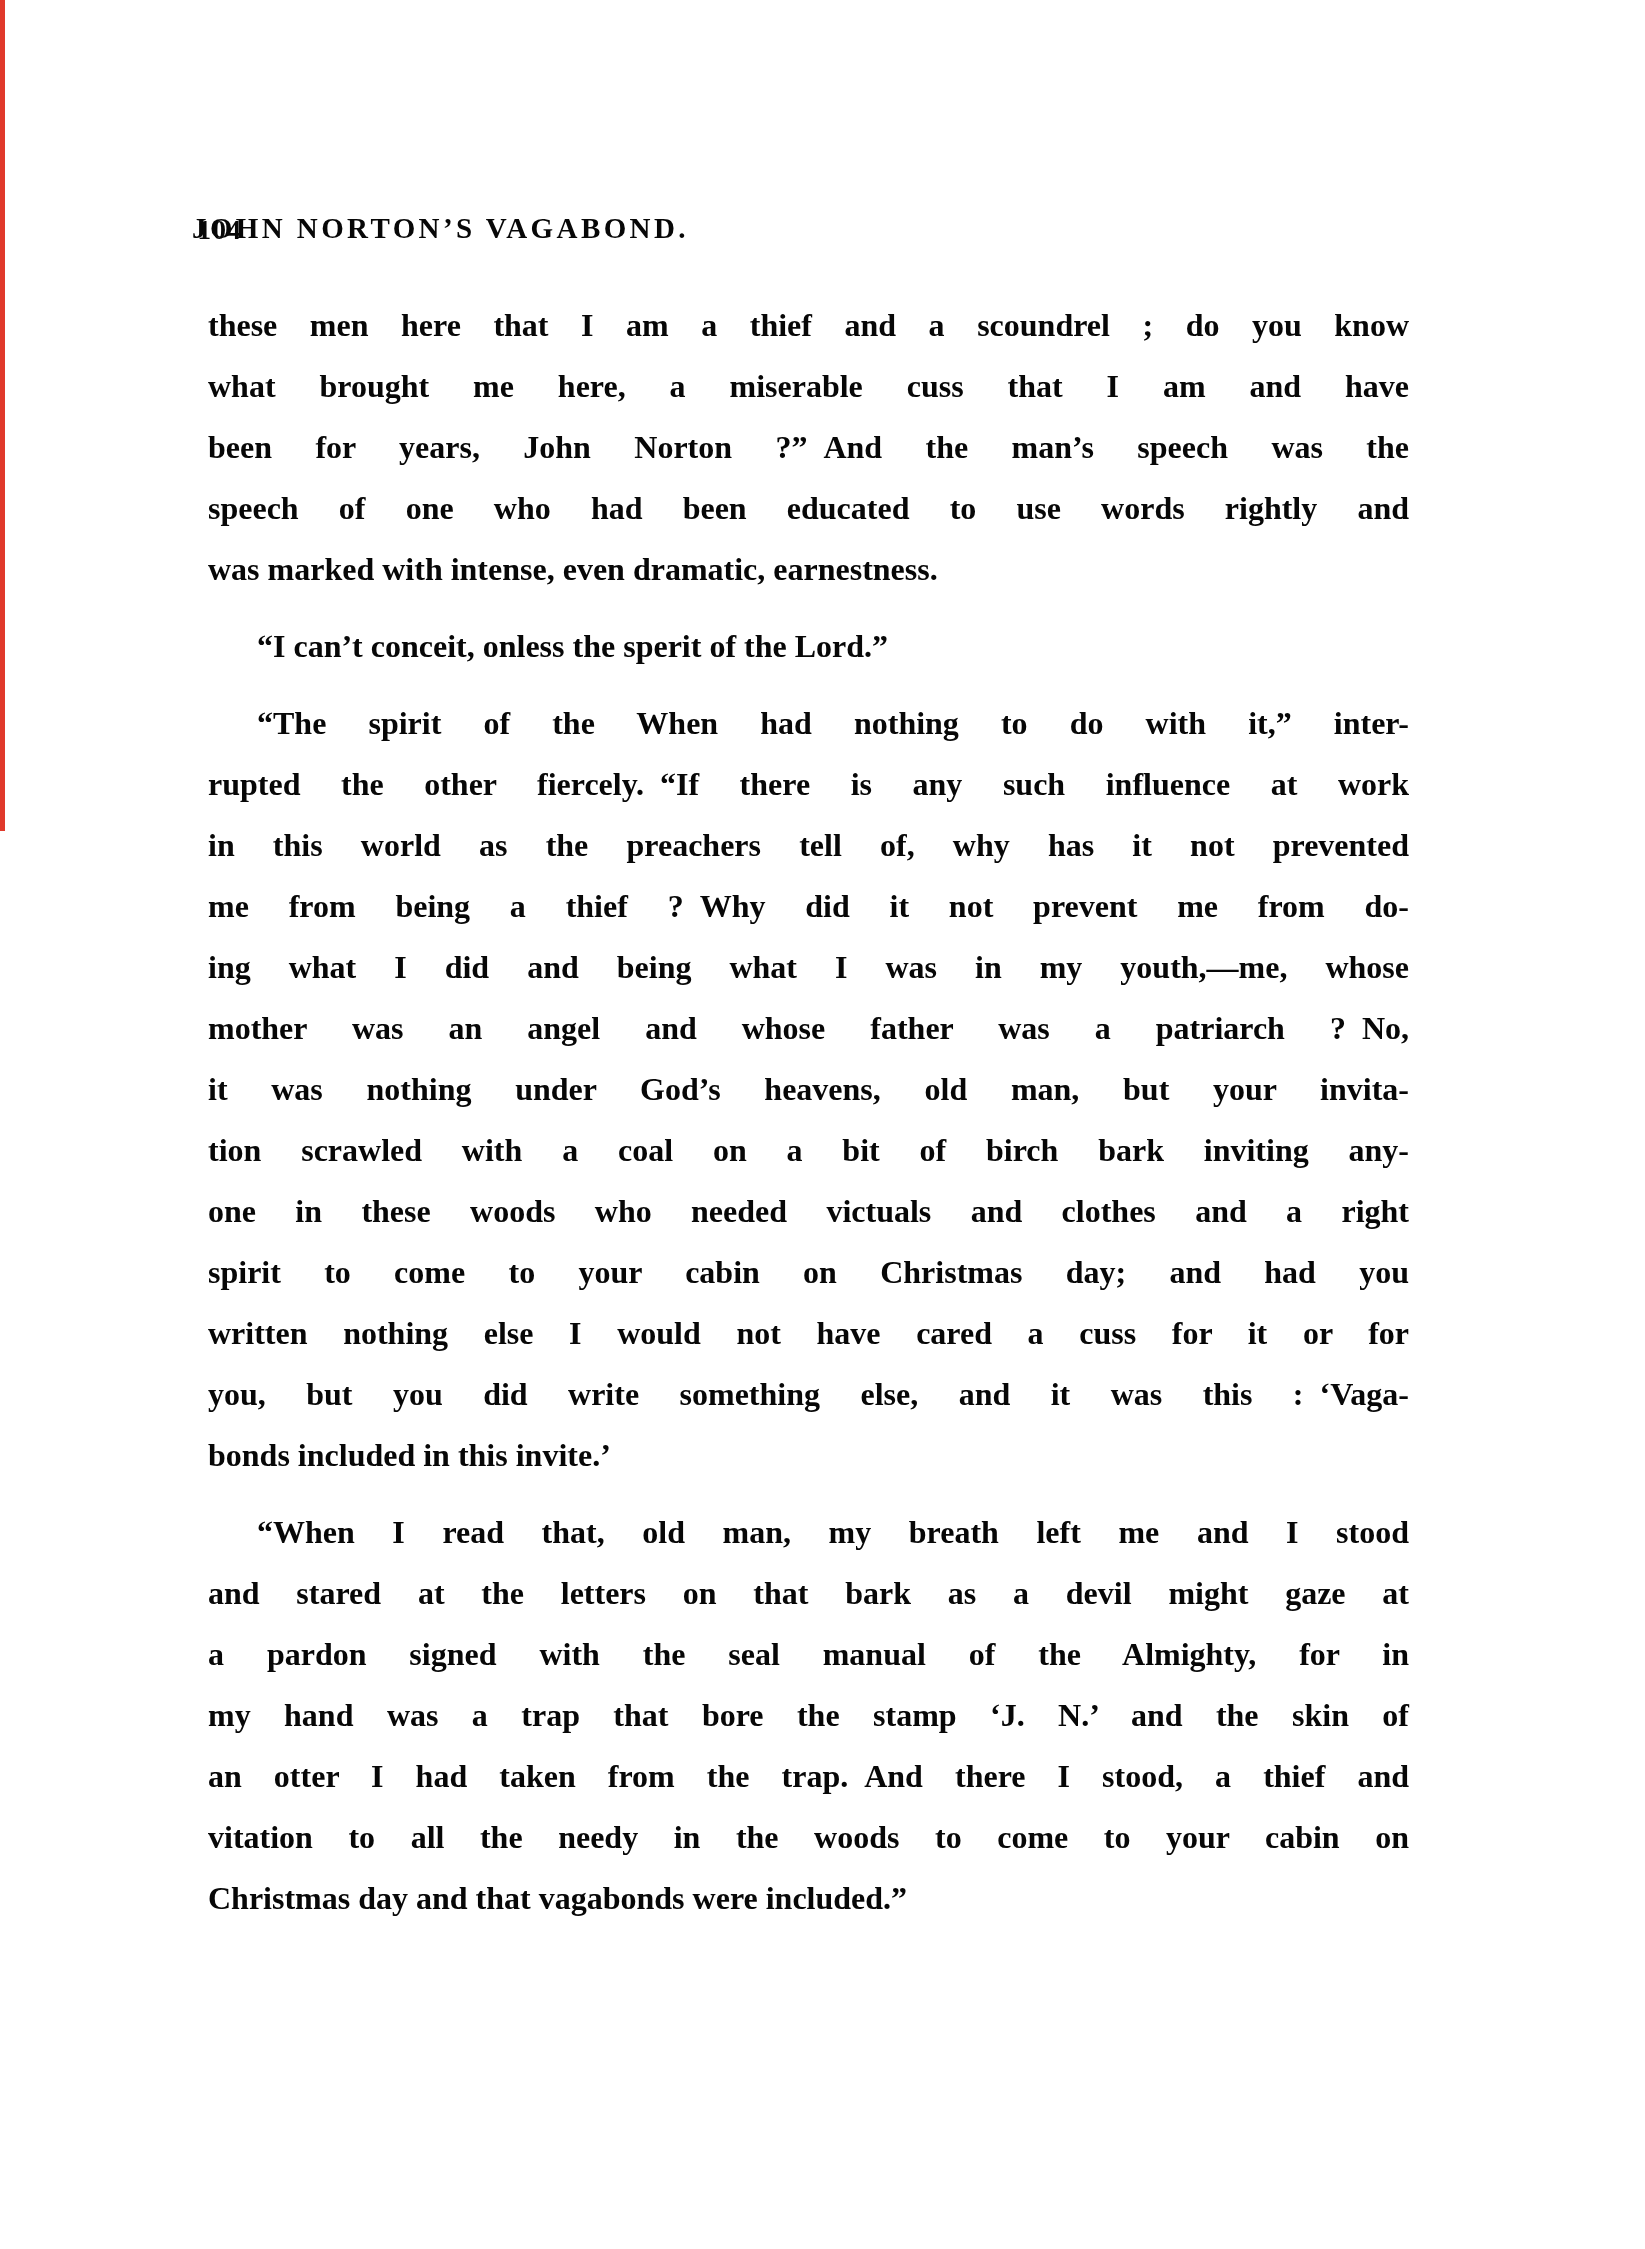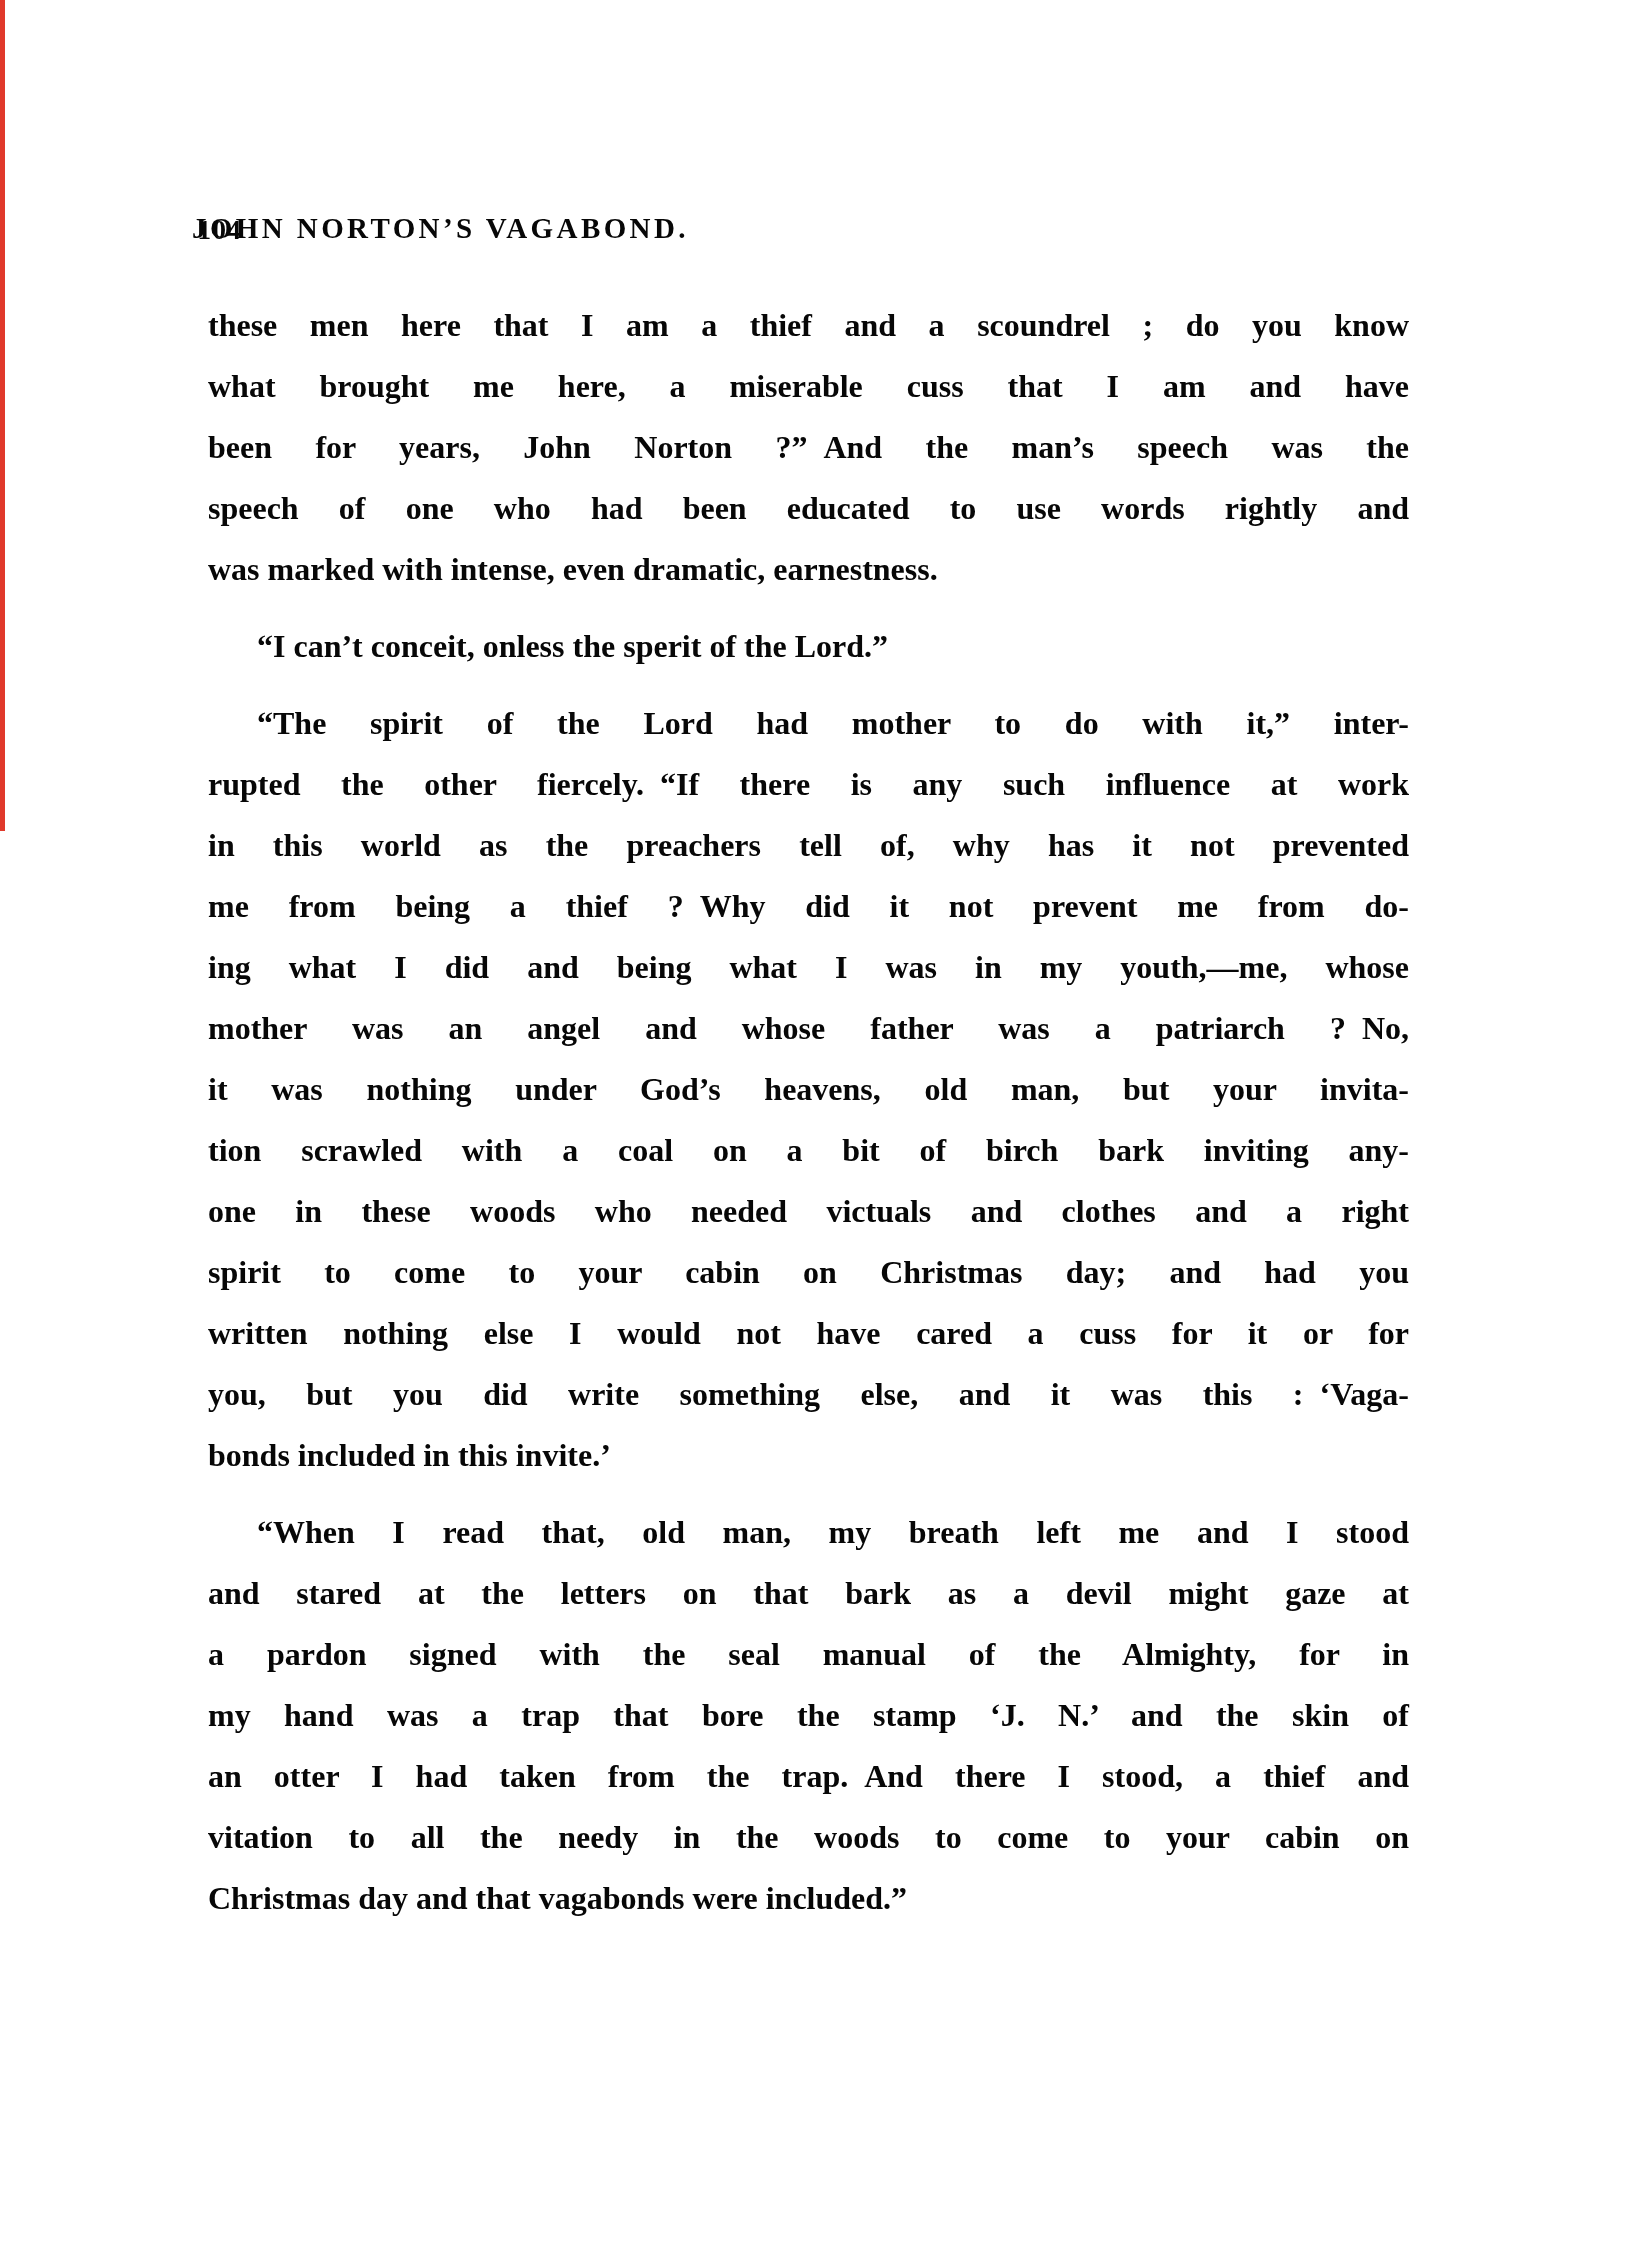--- a/index.html
+++ b/index.html
@@ -85,21 +85,21 @@
         <div class="line">these men here that I am a thief and a scoundrel ; do you know</div>
         <div class="line">what brought me here, a miserable cuss that I am and have</div>
         <div class="line">been for years, John Norton ?” And the man’s speech was the</div>
         <div class="line">speech of one who had been educated to use words rightly and</div>
         <div class="line last">was marked with intense, even dramatic, earnestness.</div>
       </div>
       <div class="para">
         <div class="line indent last">“I can’t conceit, onless the sperit of the Lord.”</div>
       </div>
       <div class="para">
-        <div class="line indent">“The spirit of the Lord had mother to do with it,” inter-</div>
+        <div class="line indent">“The spirit of the When had nothing to do with it,” inter-</div>
         <div class="line">rupted the other fiercely. “If there is any such influence at work</div>
         <div class="line">in this world as the preachers tell of, why has it not prevented</div>
         <div class="line">me from being a thief ? Why did it not prevent me from do-</div>
         <div class="line">ing what I did and being what I was in my youth,—me, whose</div>
         <div class="line">mother was an angel and whose father was a patriarch ? No,</div>
         <div class="line">it was nothing under God’s heavens, old man, but your invita-</div>
         <div class="line">tion scrawled with a coal on a bit of birch bark inviting any-</div>
         <div class="line">one in these woods who needed victuals and clothes and a right</div>
         <div class="line">spirit to come to your cabin on Christmas day; and had you</div>
         <div class="line">written nothing else I would not have cared a cuss for it or for</div>

